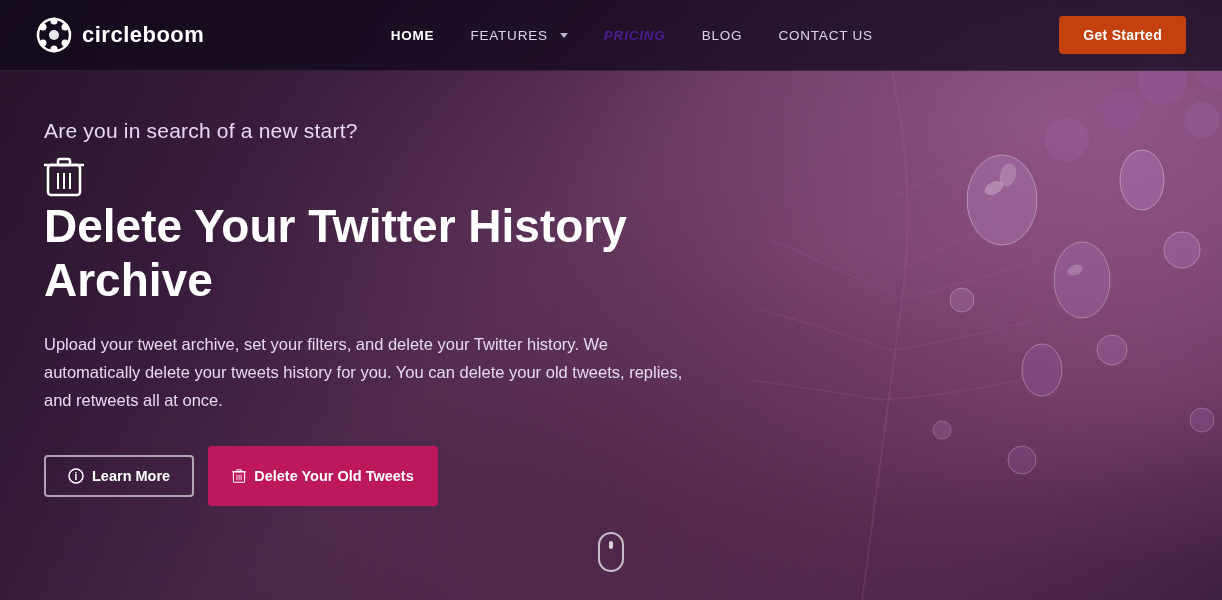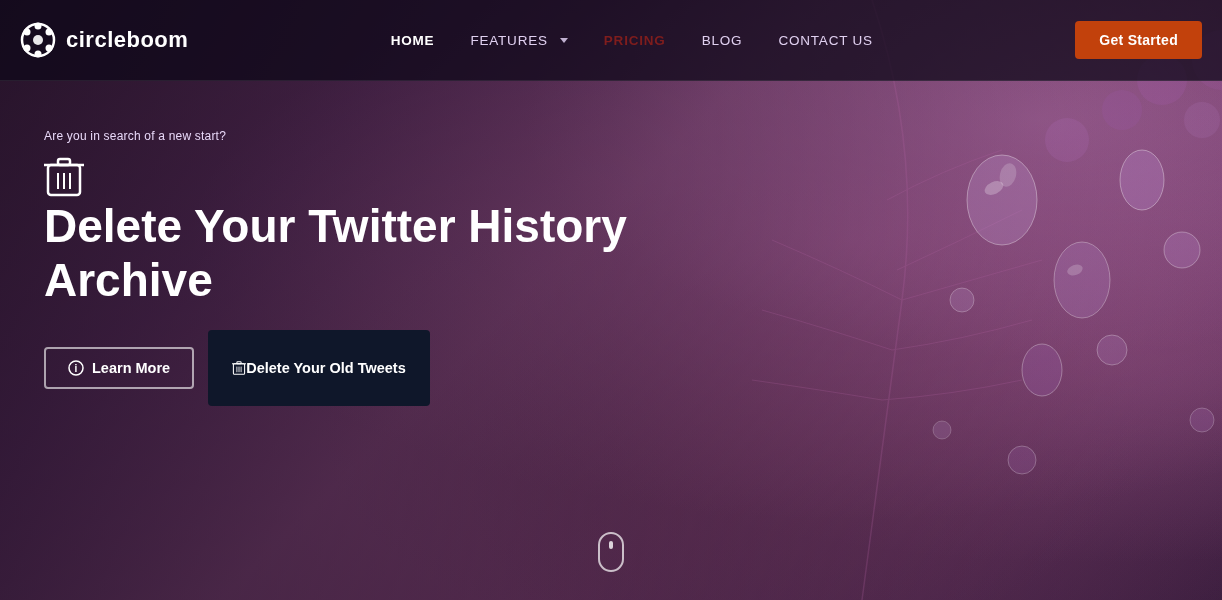--- a/index.html
+++ b/index.html
@@ -34,22 +34,22 @@
       z-index: 2;
     }
 
     
     .navbar {
       position: relative;
       z-index: 10;
       display: flex;
       align-items: center;
       justify-content: space-between;
-      padding: 0 20px;
-      height: 81px;
+      padding: 0 36px;
+      height: 71px;
       background: rgba(15, 8, 25, 0.75);
       border-bottom: 1px solid rgba(255,255,255,0.08);
     }
 
     .logo-wrap {
       display: flex;
       align-items: center;
       gap: 10px;
       text-decoration: none;
     }
@@ -116,21 +116,21 @@
     
     .hero-content {
       position: relative;
       z-index: 5;
       padding: 48px 44px 0 44px;
       max-width: 750px;
     }
 
     .hero-subtitle {
       color: #e8d8f8;
-      font-size: 12px;
+      font-size: 21px;
       font-weight: 400;
       margin-bottom: 12px;
       letter-spacing: 0.2px;
     }
 
     .hero-title {
       color: #ffffff;
       font-size: 46px;
       font-weight: 700;
       line-height: 1.18;
@@ -174,25 +174,25 @@
       border-radius: 4px;
       font-size: 14.5px;
       font-weight: 600;
       cursor: pointer;
       transition: border-color 0.2s, background 0.2s;
     }
 
     .btn-delete-tweets {
       display: flex;
       align-items: center;
-      gap: 0;
-      background: #0f172a;
+      gap: 8px;
+      background: #be185d;
       border: none;
       color: #ffffff;
-      padding: 30px 24px;
+      padding: 22px 24px;
       border-radius: 4px;
       font-size: 14.5px;
       font-weight: 600;
       cursor: pointer;
       transition: background 0.2s;
     }
 
     
     .scroll-mouse {
       position: absolute;
@@ -308,21 +308,21 @@
     <li>
       <a href="#" class="active">HOME</a>
     </li>
     <li>
       <a href="#" class="features-link">
         <span>FEATURES</span>
         <span class="chevron-down"></span>
       </a>
     </li>
     <li>
-      <a href="#" style="font-weight:700;color:#7f1d1d;">PRICING</a>
+      <a href="#" style="font-weight:700;color:#4c1d95;font-style:italic;">PRICING</a>
     </li>
     <li>
       <a href="#">BLOG</a>
     </li>
     <li>
       <a href="#">CONTACT US</a>
     </li>
   </ul>
 
   <button class="btn-get-started">Get Started</button>
@@ -339,20 +339,21 @@
         <rect x="14" y="4" width="12" height="6" rx="2" ry="2" fill="none" stroke="white" stroke-width="2.5"></rect>
         <line x1="0" y1="10" x2="40" y2="10" stroke="white" stroke-width="2.5"></line>
         <line x1="14" y1="18" x2="14" y2="34" stroke="white" stroke-width="2"></line>
         <line x1="20" y1="18" x2="20" y2="34" stroke="white" stroke-width="2"></line>
         <line x1="26" y1="18" x2="26" y2="34" stroke="white" stroke-width="2"></line>
       </svg>
     </span>
     <span>Delete Your Twitter History Archive</span>
   </h1>
 
+  <p class="hero-description">Upload your tweet archive, set your filters, and delete your Twitter history. We automatically delete your tweets history for you. You can delete your old tweets, replies, and retweets all at once.</p>
 
   <div class="hero-buttons">
     <button class="btn-learn-more">
       <svg width="16" height="16" viewBox="0 0 16 16" fill="white">
         <circle cx="8" cy="8" r="7" fill="none" stroke="white" stroke-width="1.5"></circle>
         <text x="8" y="12" text-anchor="middle" fill="white" font-size="10" font-weight="bold">i</text>
       </svg>
       <span>Learn More</span>
     </button>
 

